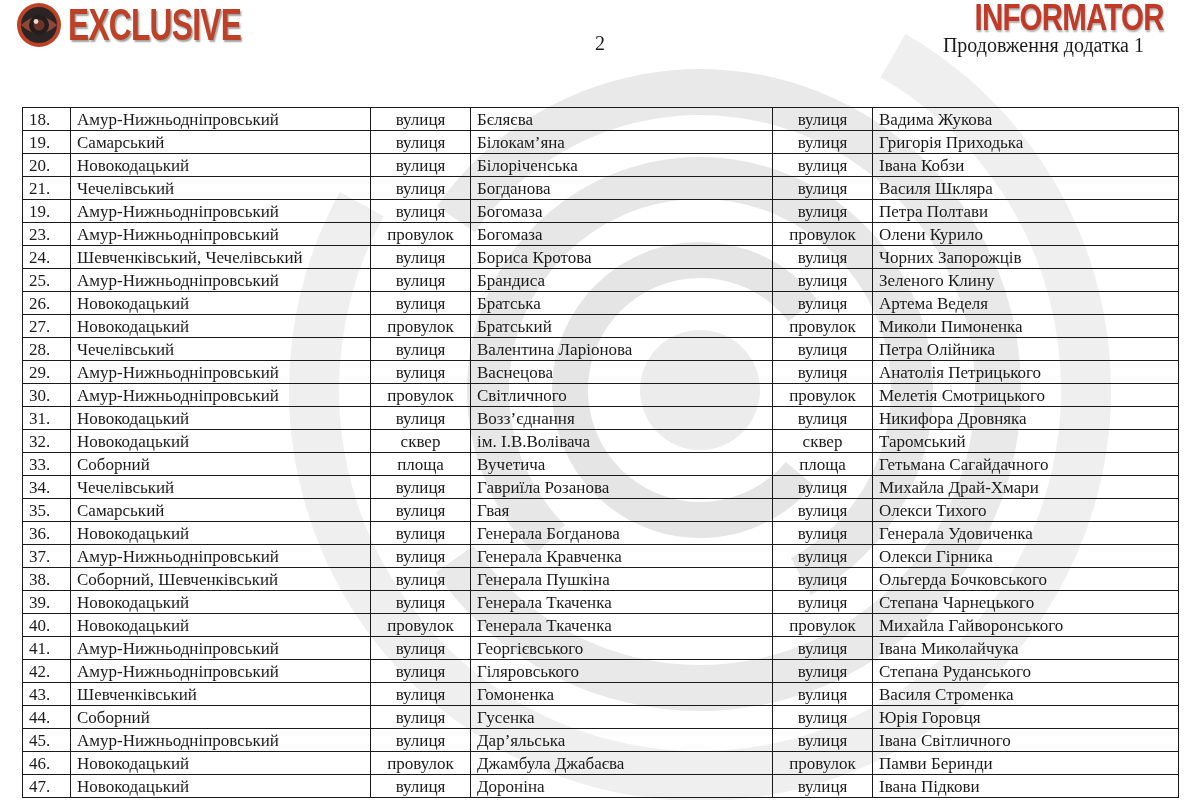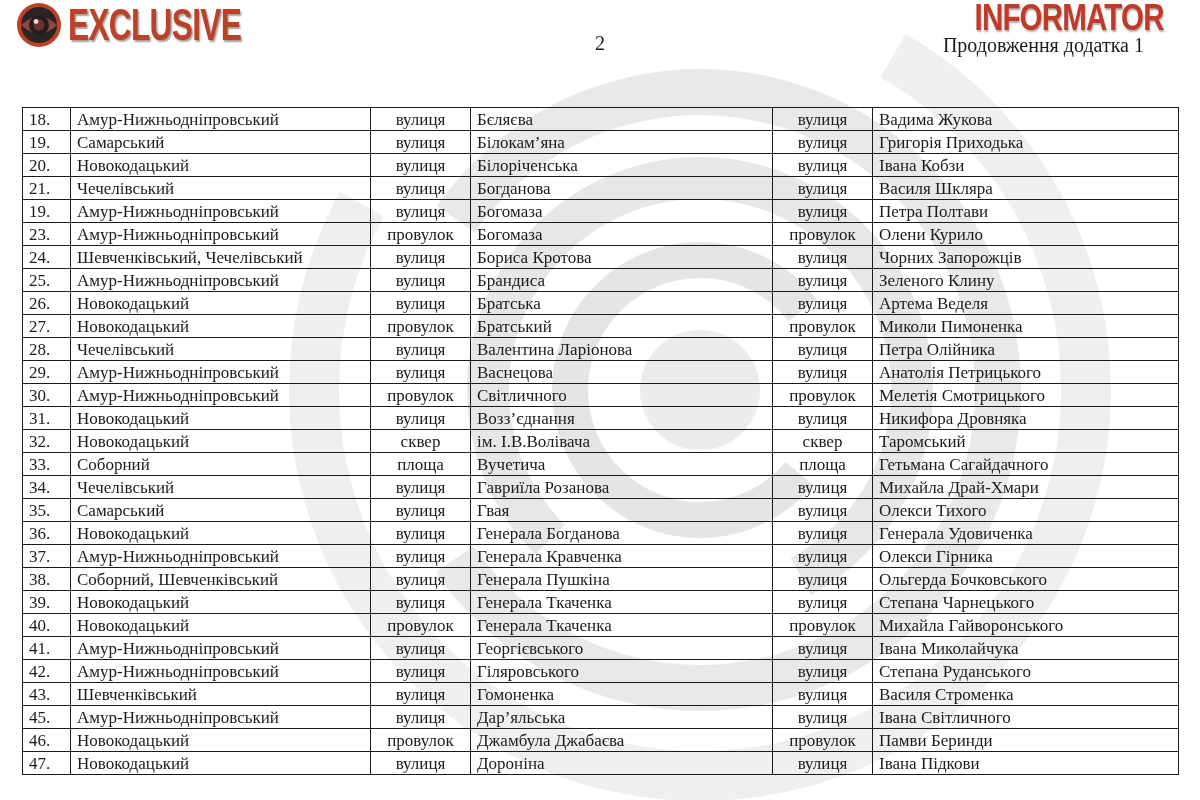--- a/index.html
+++ b/index.html
@@ -344,20 +344,28 @@
 
     <tr>
       <td class="c-num">43.</td>
       <td class="c-district">Шевченківський</td>
       <td class="c-type">вулиця</td>
       <td class="c-name">Гомоненка</td>
       <td class="c-type">вулиця</td>
       <td class="c-name">Василя Строменка</td>
     </tr>
 
+    <tr>
+      <td class="c-num">44.</td>
+      <td class="c-district">Соборний</td>
+      <td class="c-type">вулиця</td>
+      <td class="c-name">Гусенка</td>
+      <td class="c-type">вулиця</td>
+      <td class="c-name">Юрія Горовця</td>
+    </tr>
 
     <tr>
       <td class="c-num">45.</td>
       <td class="c-district">Амур-Нижньодніпровський</td>
       <td class="c-type">вулиця</td>
       <td class="c-name">Дар’яльська</td>
       <td class="c-type">вулиця</td>
       <td class="c-name">Івана Світличного</td>
     </tr>
 

